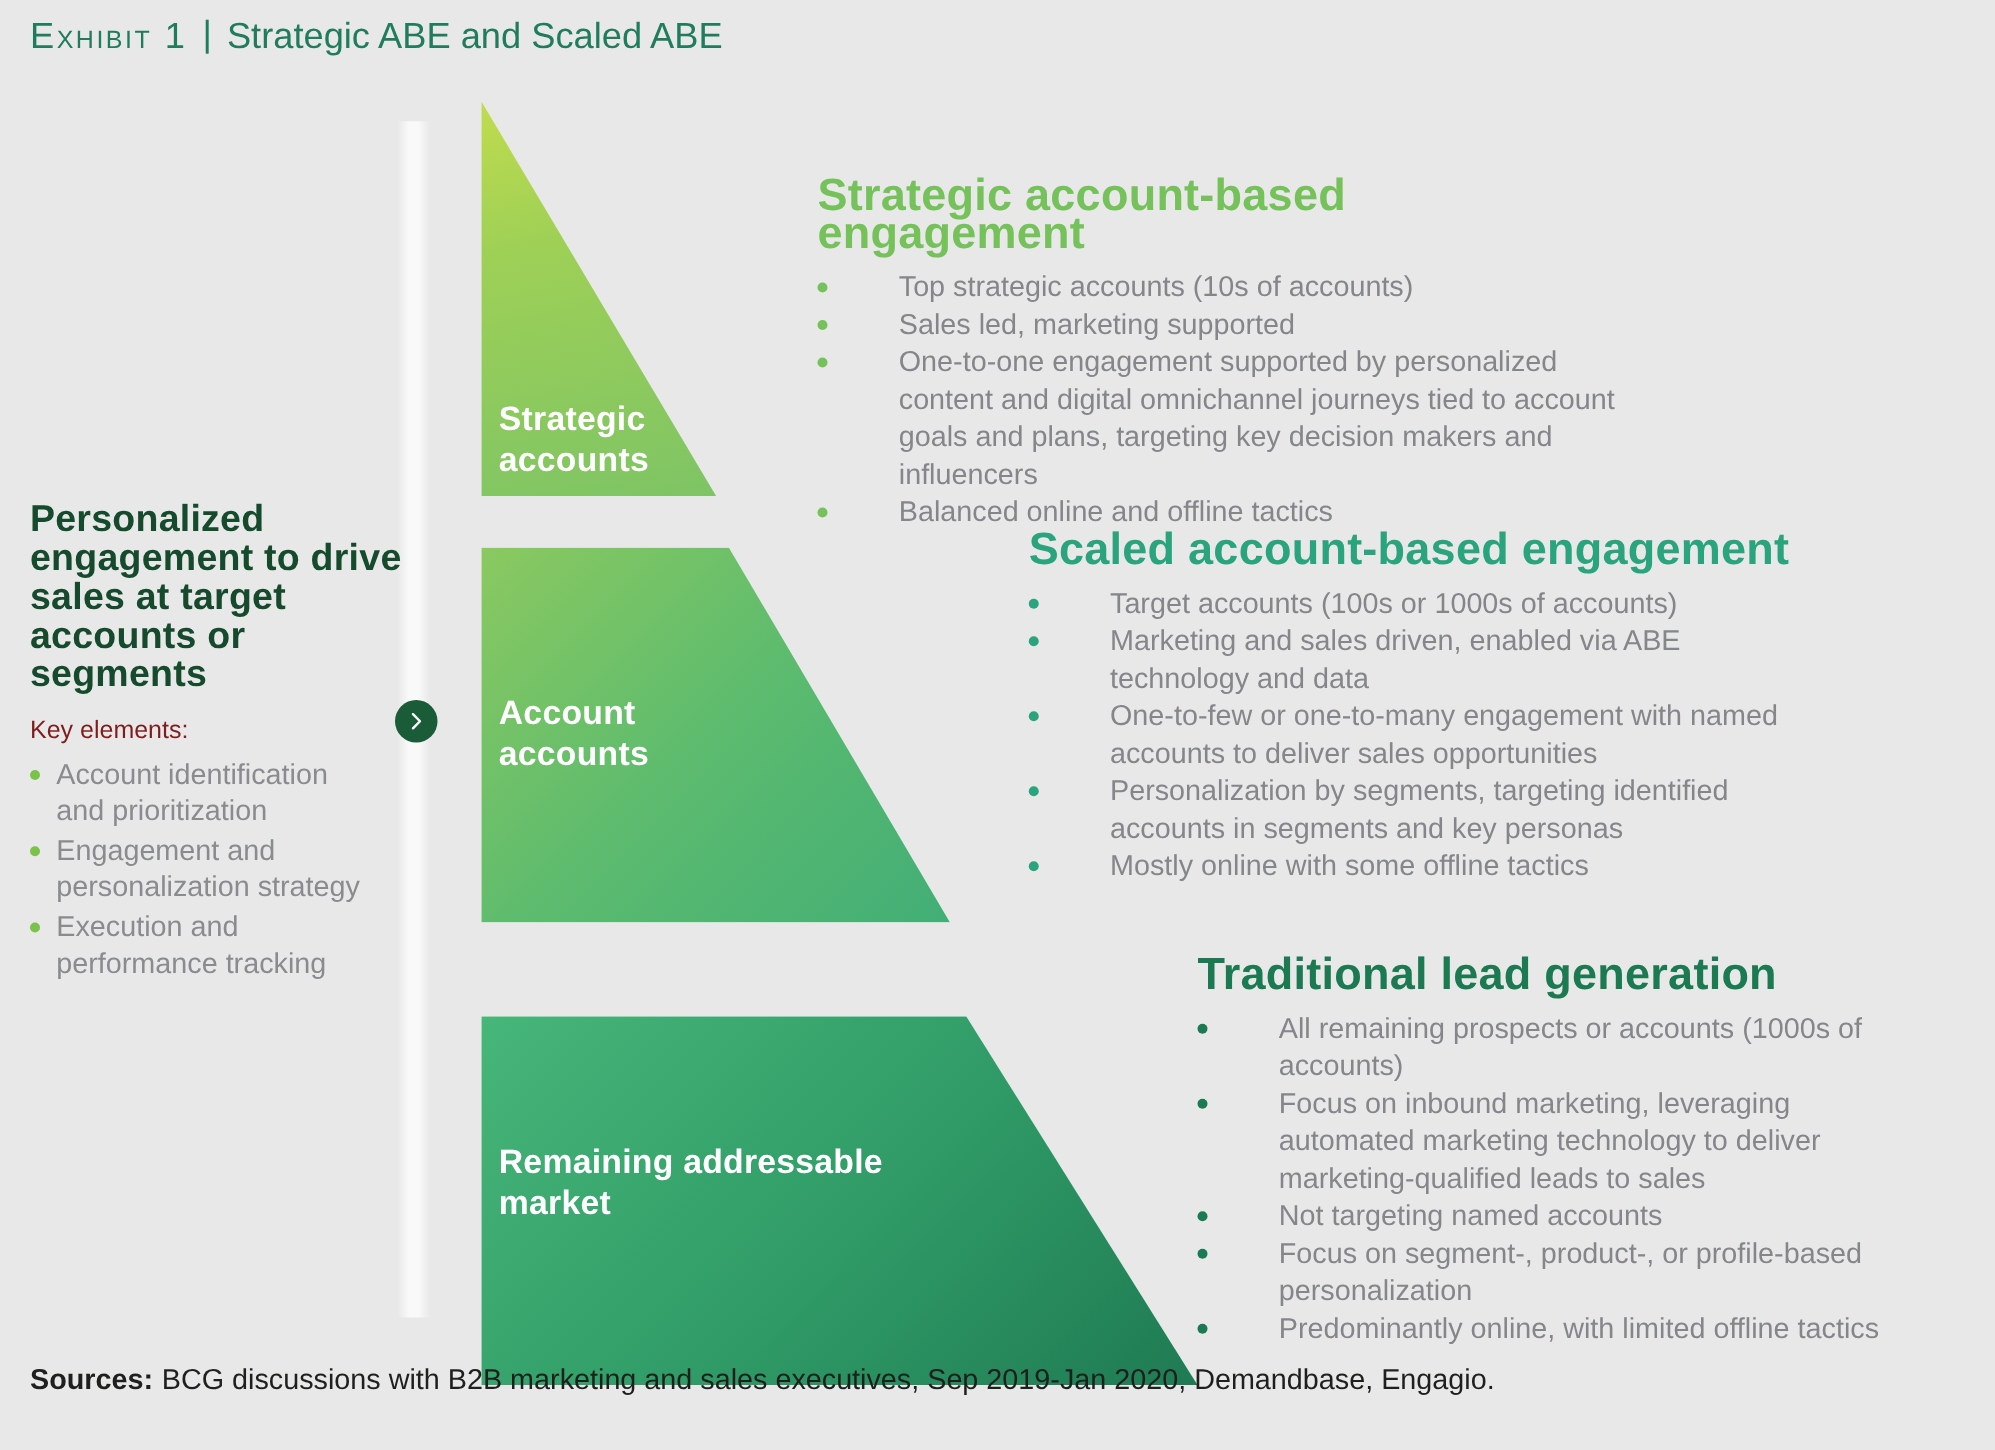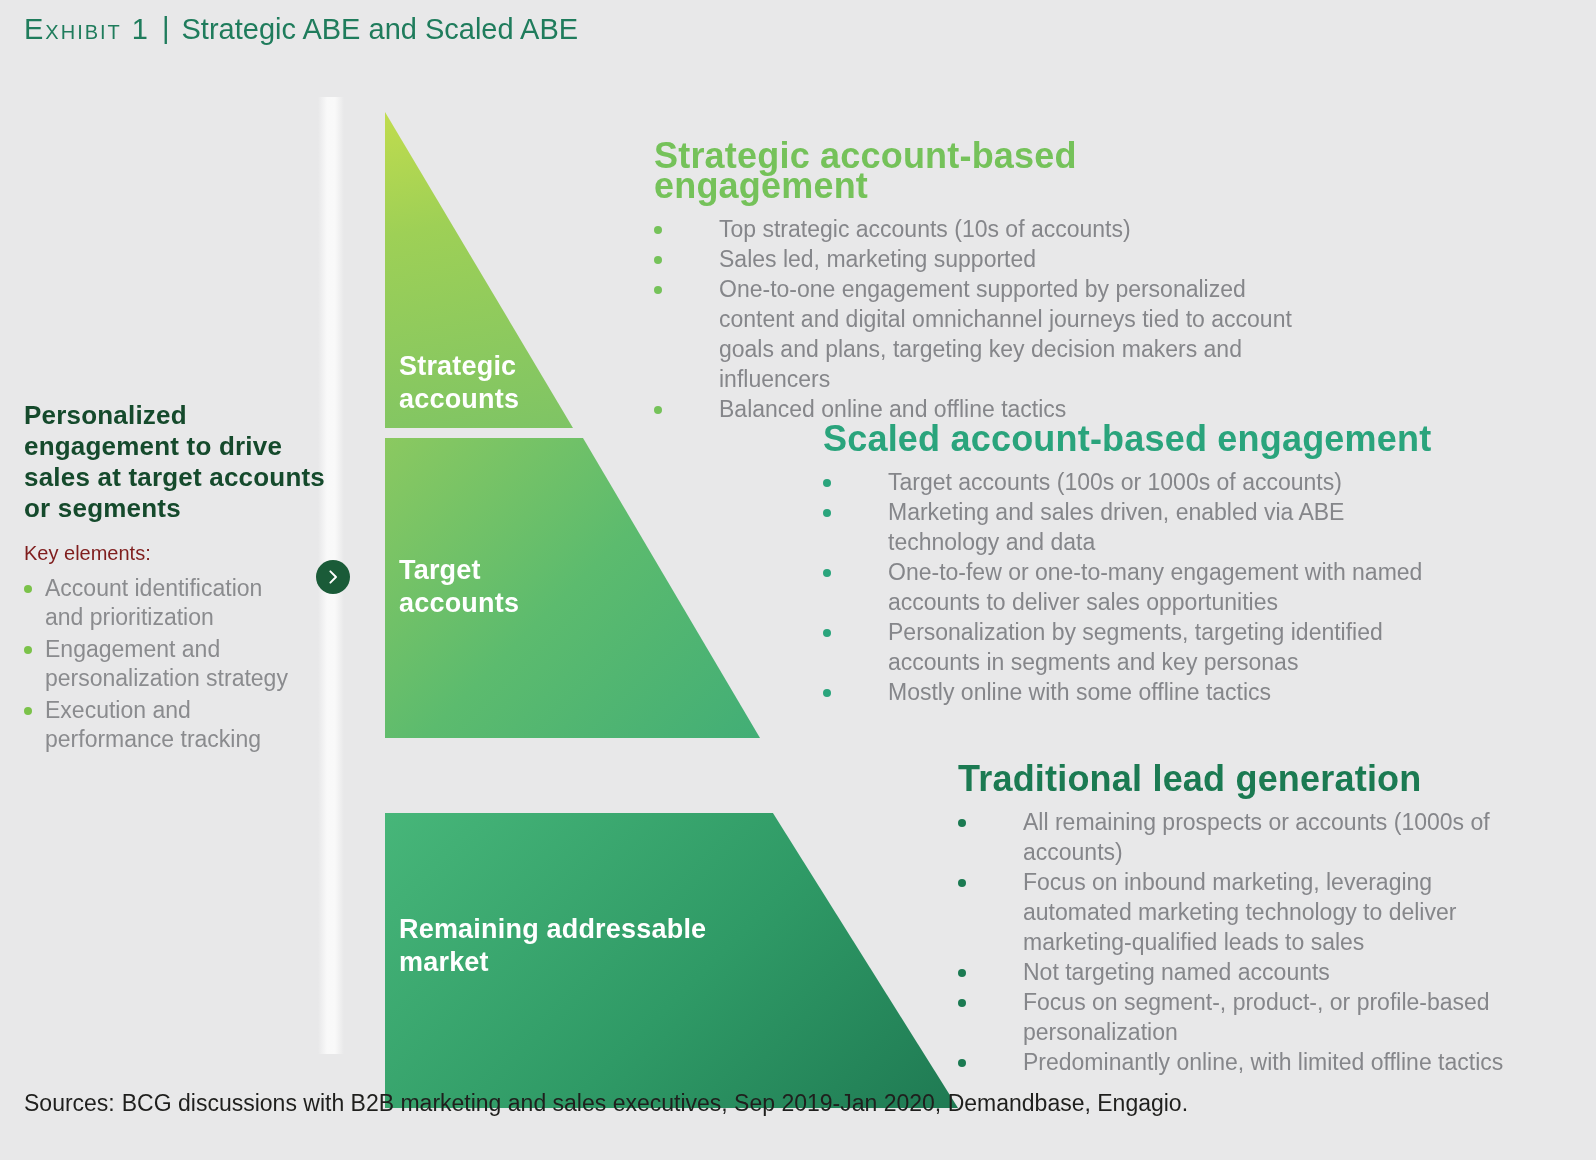--- a/index.html
+++ b/index.html
@@ -36,21 +36,21 @@
   }
 
   
   .left-panel {
     position: absolute;
     left: 24px;
     top: 400px;
     width: 302px;
   }
   .left-panel .lp-heading {
-    font-size: 26px;
+    font-size: 30px;
     font-weight: bold;
     color: #154a2c;
     line-height: 31px;
     letter-spacing: 0.2px;
   }
   .left-panel .lp-sub {
     margin-top: 15px;
     font-size: 20px;
     color: #7f1d1d;
     line-height: 28px;
@@ -113,21 +113,21 @@
   }
   .segment .seg-label {
     position: absolute;
     color: #ffffff;
     font-weight: bold;
     font-size: 27px;
     line-height: 33px;
     letter-spacing: 0.2px;
   }
   .seg-strategic {
-    left: 385px; top: 112px; width: 188px; height: 316px;
+    left: 385px; top: 81px; width: 188px; height: 316px;
     clip-path: polygon(0 0, 100% 100%, 0 100%);
     background: linear-gradient(168deg, #c0dc4e 0%, #9ed056 35%, #7ec465 100%);
   }
   .seg-strategic .seg-label { left: 14px; bottom: 12px; width: 165px; }
   .seg-target {
     left: 385px; top: 438px; width: 375px; height: 300px;
     clip-path: polygon(0 0, 52.8% 0, 100% 100%, 0 100%);
     background: linear-gradient(135deg, #8bc960 0%, #5cbb6e 50%, #42ae76 100%);
   }
   .seg-target .seg-label { left: 14px; top: 116px; width: 180px; }
@@ -171,21 +171,21 @@
   .sec-traditional ul.bullets .txt { max-width: 540px; }
 
   
   .footer {
     position: absolute;
     left: 24px;
     top: 1090px;
     font-size: 23px;
     color: #1f1f1d;
   }
-  .footer .src-label { font-weight: normal; }
+  .footer .src-label { font-weight: bold; }
   .footer .src-text { margin-left: 7px; }
 </style>
 </head>
 <body>
 
 <div class="canvas">
 
   <div class="title">
     <span class="exhibit">Exhibit 1</span><span class="sep">|</span><span class="main">Strategic ABE and Scaled ABE</span>
   </div>
@@ -216,21 +216,21 @@
       <svg width="18" height="18" viewBox="0 0 24 24">
         <path d="M8.5 4.5 L16 12 L8.5 19.5" fill="none" stroke="#ffffff" stroke-width="2.6" stroke-linecap="round" stroke-linejoin="round"></path>
       </svg>
     </span>
   </div>
 
   <div class="segment seg-strategic">
     <div class="seg-label">Strategic accounts</div>
   </div>
   <div class="segment seg-target">
-    <div class="seg-label">Target accounts</div>
+    <div class="seg-label">Account accounts</div>
   </div>
   <div class="segment seg-remaining">
     <div class="seg-label">Remaining addressable market</div>
   </div>
 
   <div class="section sec-strategic">
     <div class="sec-heading">Strategic account-based engagement</div>
     <ul class="bullets">
         <li>
           <span class="dot"></span>

